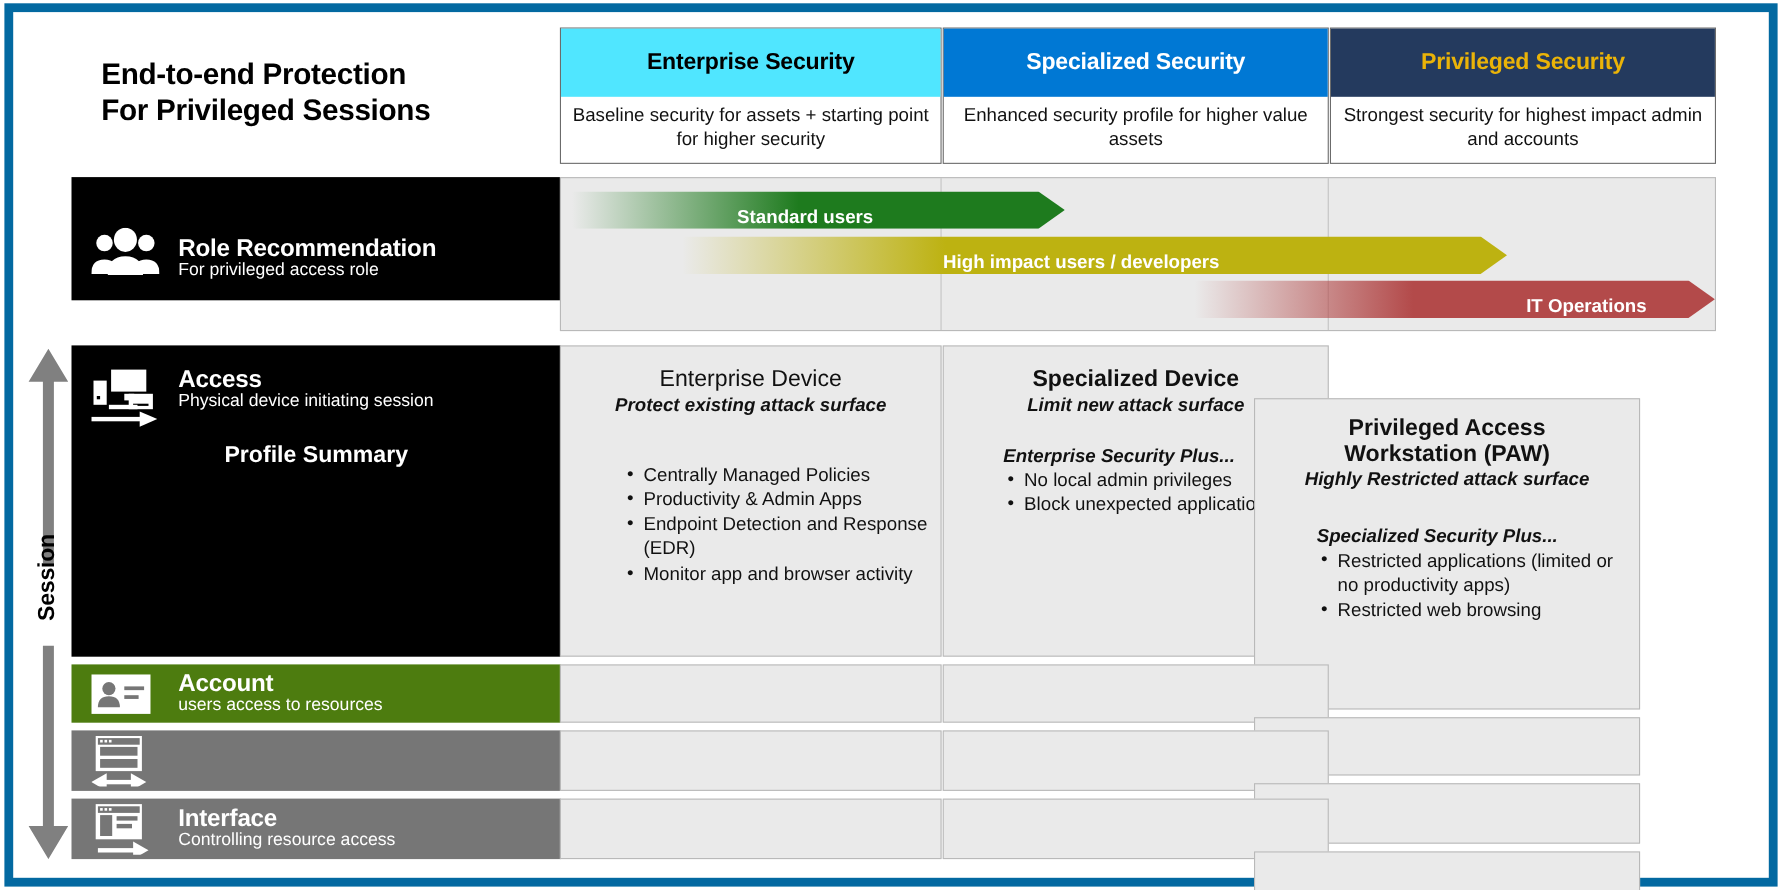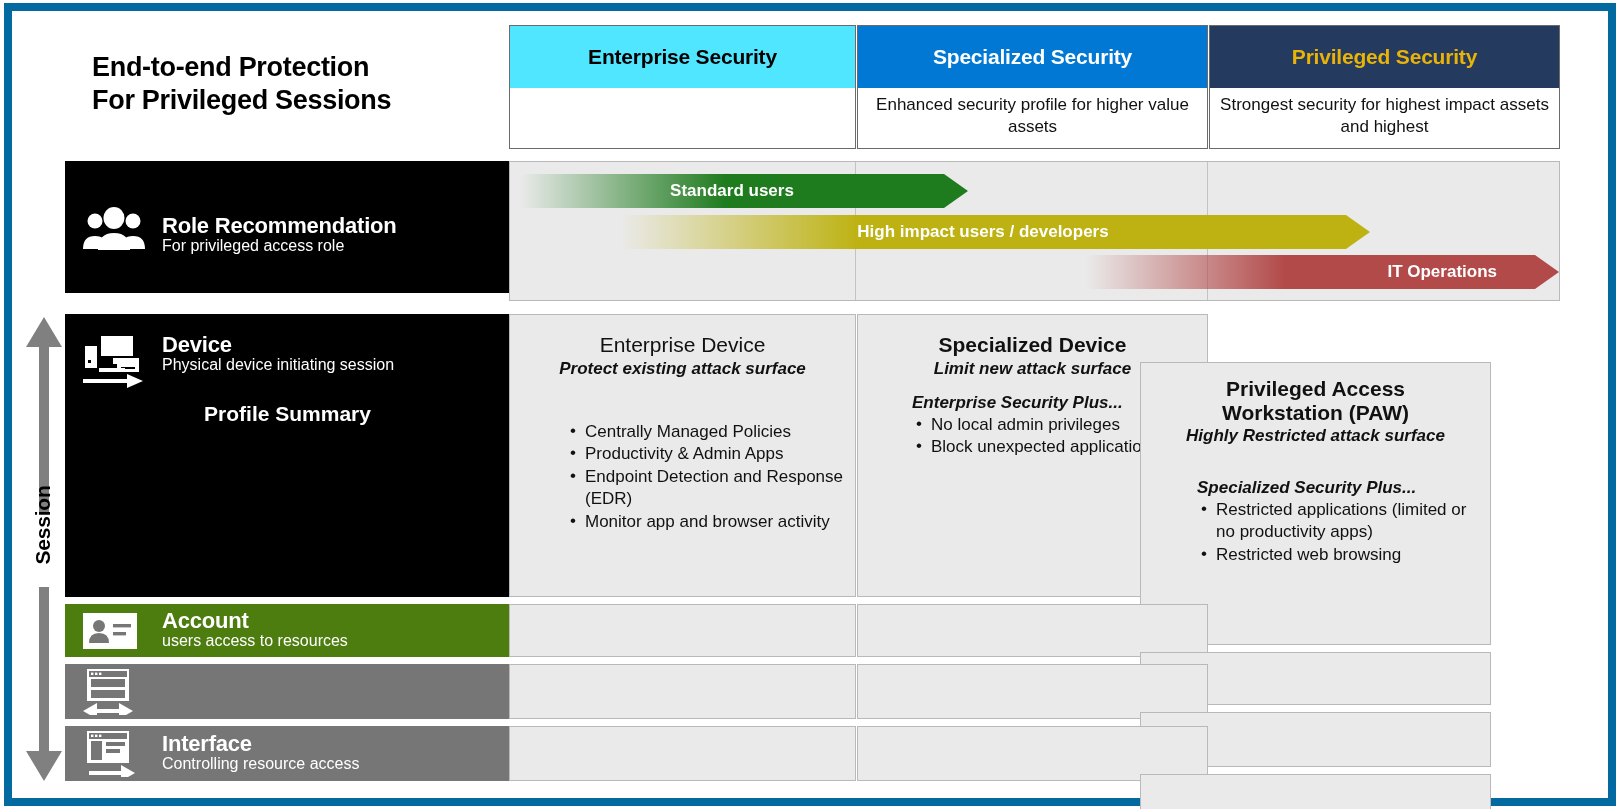--- a/index.html
+++ b/index.html
@@ -42,21 +42,21 @@
   
   .rowlabel {
     left:53px; width:445px;
     color:#fff; overflow:hidden;
   }
   .rowlabel .ic { position:absolute; left:18px; }
   .rowlabel .tx { position:absolute; }
   .rowlabel .t1 { font-size:22px; font-weight:bold; line-height:1.05; letter-spacing:-0.2px;}
   .rowlabel .t2 { font-size:16px; font-weight:normal; line-height:1.15; }
 
-  #lbl-role   { top:150px; height:132px; background:#000; }
+  #lbl-role   { top:150px; height:112px; background:#000; }
   #lbl-device { top:303px; height:283px; background:#000; }
   #lbl-acct   { top:593px; height:53px;  background:#4d7c0f; }
   #lbl-inter  { top:653px; height:55px;  background:#767676; }
   #lbl-iface  { top:715px; height:55px;  background:#767676; }
 
   #profile-summary {
     position:absolute; left:0; right:0; top:88px; text-align:center;
     font-size:21px; font-weight:bold; color:#fff;
   }
 
@@ -67,21 +67,21 @@
   .cell.c0 { left:497px; width:347px; }
   .cell.c1 { left:845px; width:351px; }
   .cell.c2 { left:1128px; width:351px;margin-top:48px; }
   .rw-device { top:303px; height:283px; }
   .rw-acct   { top:593px; height:53px; }
   .rw-inter  { top:653px; height:55px; }
   .rw-iface  { top:715px; height:55px; }
 
   
   .arrow {
-    position:absolute; height:34px; display:flex; align-items:center;
+    position:absolute; height:34px; display:flex; align-items:flex-end;
     color:#fff; font-size:17px; font-weight:bold; white-space:nowrap;
   }
   .arrow .lbl { position:absolute; }
 
   
   .devbox { position:absolute; left:10px; right:10px; top:18px; }
   .devtitle { text-align:center; font-size:21px; color:#111; line-height:1.12; }
   .devtitle.bold { font-weight:bold; }
   .devsub { text-align:center; font-size:17px; font-style:italic; font-weight:bold; color:#111; margin-top:2px;}
   .plus { font-size:17px; font-style:italic; font-weight:bold; color:#111; }
@@ -120,32 +120,33 @@
       <polygon points="22,0 40,30 27,30 27,195 17,195 17,30 4,30" fill="#808080"></polygon>
       <polygon points="22,464 40,434 27,434 27,270 17,270 17,434 4,434" fill="#808080"></polygon>
     </svg>
     <div id="session-text">Session</div>
   </div>
 
   <div class="abs colhead" id="colhead-0">
     <div class="band" style="background: rgb(80, 230, 255); color: #000000;">
       <span>Enterprise Security</span>
     </div>
+    <div class="sub">Baseline security for assets + starting point for higher security</div>
   </div>
   <div class="abs colhead" id="colhead-1">
     <div class="band" style="background: rgb(0, 120, 212); color: rgb(255, 255, 255);">
       <span>Specialized Security</span>
     </div>
     <div class="sub">Enhanced security profile for higher value assets</div>
   </div>
   <div class="abs colhead" id="colhead-2">
     <div class="band" style="background: rgb(36, 58, 94); color: #eab308;">
       <span>Privileged Security</span>
     </div>
-    <div class="sub">Strongest security for highest impact assets and highest</div>
+    <div class="sub">Strongest security for highest impact admin and accounts</div>
   </div>
 
   <div class="abs rowlabel" id="lbl-role">
     <div class="ic" style="top:46px;">
       <svg width="62" height="44" viewBox="0 0 62 44">
         <circle cx="12" cy="14" r="7.5" fill="#fff"></circle>
         <circle cx="50" cy="14" r="7.5" fill="#fff"></circle>
         <ellipse cx="31" cy="11" rx="10.5" ry="11" fill="#fff"></ellipse>
         <path d="M0 42 q0 -13 12 -13 q12 0 12 13 z" fill="#fff"></path>
         <path d="M38 42 q0 -13 12 -13 q12 0 12 13 z" fill="#fff"></path>
@@ -214,21 +215,21 @@
         <rect x="2" y="12" width="12" height="22" fill="#fff"></rect>
         <rect x="5" y="26" width="3" height="3" fill="#000"></rect>
         <rect x="34" y="24" width="22" height="14" fill="#fff"></rect>
         <rect x="38" y="33" width="14" height="2" fill="#000"></rect>
         <rect x="16" y="34" width="26" height="4" fill="#fff"></rect>
         <rect x="0" y="45" width="48" height="4" fill="#fff"></rect>
         <polygon points="60,47 44,40 44,54" fill="#fff"></polygon>
       </svg>
     </div>
     <div class="tx" style="left:97px; top:19px;">
-      <div class="t1">Device</div>
+      <div class="t1">Access</div>
       <div class="t2">Physical device initiating session</div>
     </div>
     <div id="profile-summary">Profile Summary</div>
   </div>
 
   <div class="abs cell c0 rw-device">
     <div class="devbox">
       <div class="devtitle">Enterprise Device</div>
       <div class="devsub">Protect existing attack surface</div>
       <ul class="devlist" style="margin-top:42px; margin-left:48px;">
@@ -237,21 +238,21 @@
         <li>Endpoint Detection and Response (EDR)</li>
         <li>Monitor app and browser activity</li>
       </ul>
     </div>
   </div>
 
   <div class="abs cell c1 rw-device">
     <div class="devbox">
       <div class="devtitle bold">Specialized Device</div>
       <div class="devsub">Limit new attack surface</div>
-      <div class="plus" style="margin-top:14px; margin-left:44px;">Enterprise Security Plus...</div>
+      <div class="plus" style="margin-top:26px; margin-left:44px;">Enterprise Security Plus...</div>
       <ul class="devlist" style="margin-top:1px; margin-left:46px;">
         <li>No local admin privileges</li>
         <li>Block unexpected applications</li>
       </ul>
     </div>
   </div>
 
   <div class="abs cell c2 rw-device">
     <div class="devbox" style="top:14px;">
       <div class="devtitle bold" style="padding:0 34px;">Privileged Access Workstation (PAW)</div>

